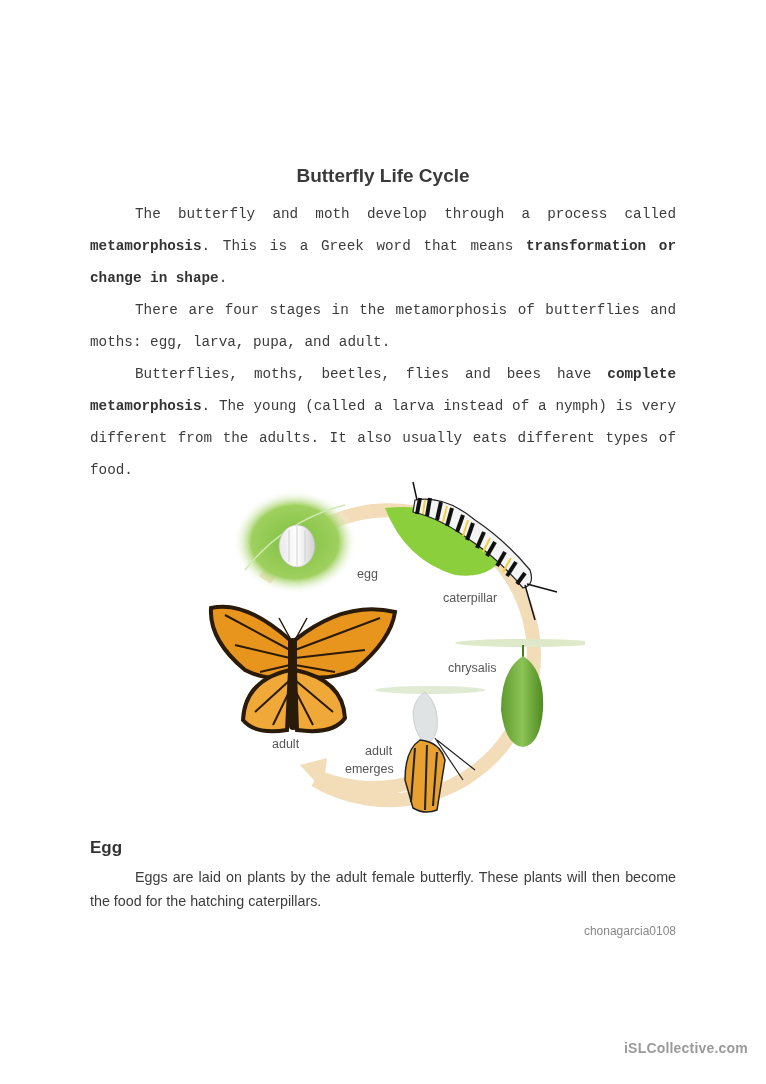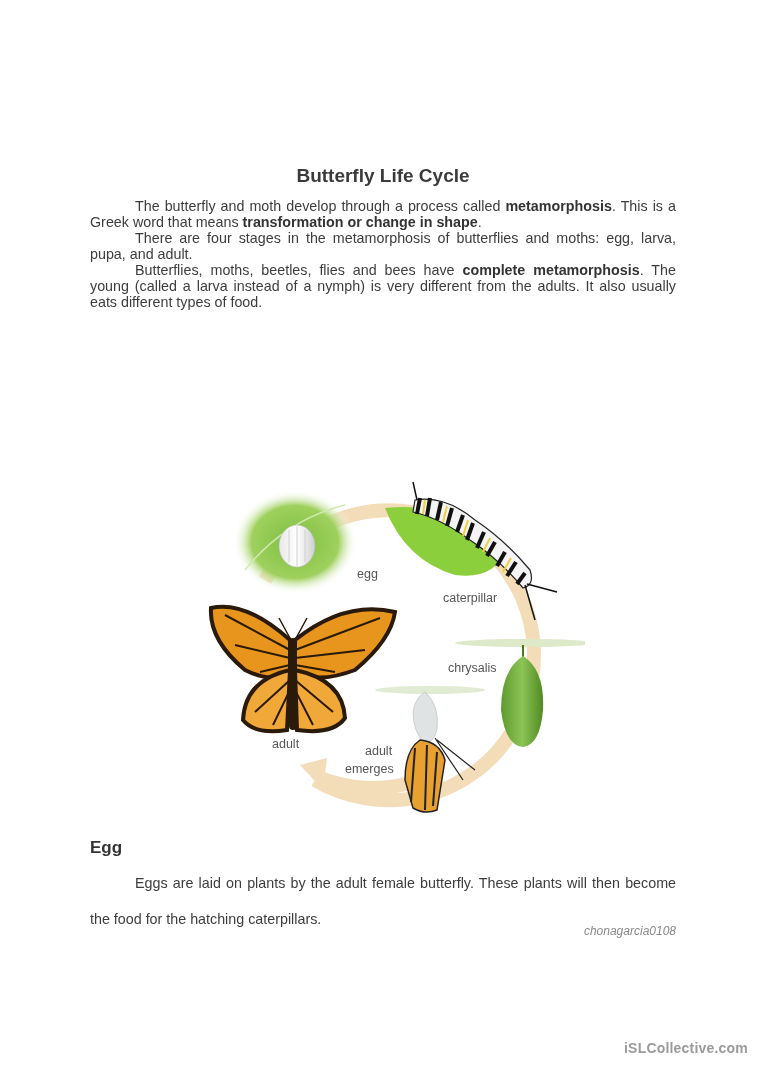--- a/index.html
+++ b/index.html
@@ -7,40 +7,40 @@
     width: 766px; height: 1084px; background: #ffffff; position: relative; overflow: hidden;
     font-family: "DejaVu Sans", sans-serif; color: #3a3a3a;
   }
   .page { position: absolute; left: 90px; top: 0; width: 586px; }
   .title {
     position: absolute; top: 165px; left: 0; width: 586px; text-align: center;
     font-family: "Liberation Sans", sans-serif; font-weight: bold; font-size: 19px; color: #3a3a3a;
   }
   .body-text {
     position: absolute; top: 198px; left: 0; width: 586px;
-    font-family: Liberation Sans, sans-serif; font-size: 14.3px; line-height: 16px;
+    font-family: Liberation Mono, monospace; font-size: 14.3px; line-height: 32px;
     text-align: justify; color: #3c3c3c;
   }
   .body-text p { margin: 0; }
   .indent { text-indent: 45px; }
   b { color: #333; }
   .figure { position: absolute; left: 205px; top: 480px; width: 380px; height: 345px; }
   .fig-label { position: absolute; font-family: "Liberation Sans", sans-serif; font-size: 12.5px; color: #555; line-height: 15px; }
   .section-heading {
     position: absolute; top: 838px; left: 0; font-family: "Liberation Sans", sans-serif;
     font-weight: bold; font-size: 17px; color: #333;
   }
   .egg-text {
     position: absolute; top: 865px; left: 0; width: 586px;
-    font-family: "Liberation Sans", sans-serif; font-size: 14.3px; line-height: 36px; text-align: justify; color: #3c3c3c;
+    font-family: "Liberation Sans", sans-serif; font-size: 14.3px; line-height: 24px; text-align: justify; color: #3c3c3c;
   }
   .egg-text p { margin: 0; }
   .author {
     position: absolute; top: 924px; right: 0; font-family: "Liberation Sans", sans-serif;
-    font-style: italic; font-size: 12px; color: #888;
+    font-size: 12px; color: #888;
   }
   .watermark {
     position: absolute; right: 18px; bottom: 28px; font-family: "Liberation Sans", sans-serif;
     font-size: 14px; color: #9a9a9a; font-weight: bold; letter-spacing: 0.2px;
   }
 </style>
 </head>
 <body>
 
 <div class="page">

